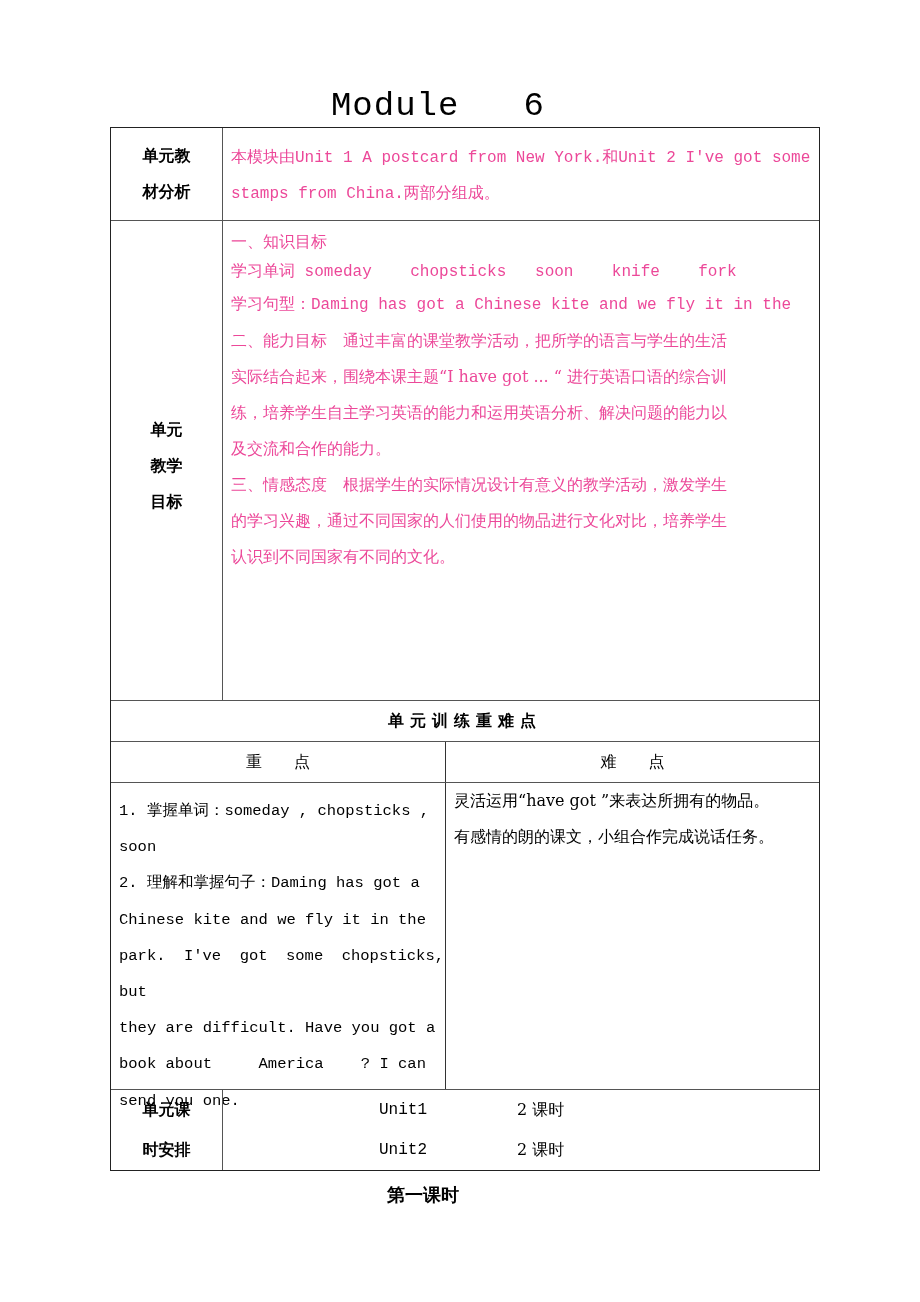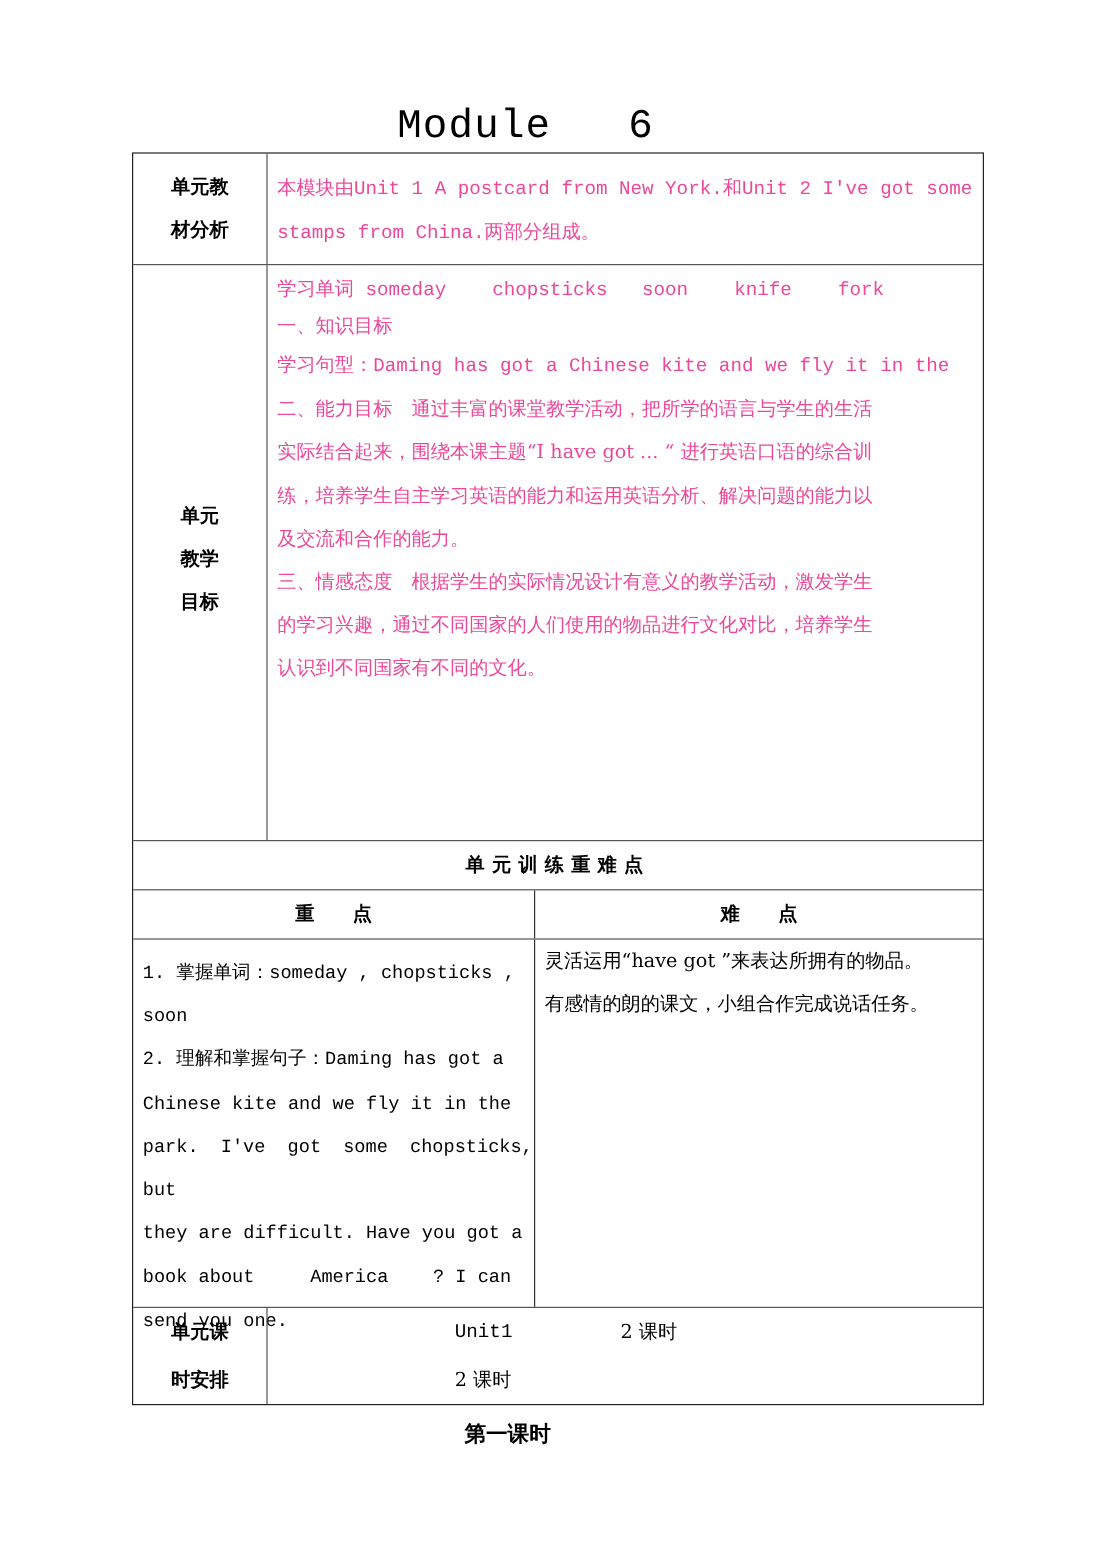--- a/index.html
+++ b/index.html
@@ -27,21 +27,21 @@
   .r1 .cell { padding-top: 12px; line-height: 36px; }
   .r2 { height: 480px; }
   .r2 .cell { padding-top: 6px; }
   .r2 .cell p { margin: 0; line-height: 36px; text-align: justify; }
   .r2 .cell p.tight { line-height: 30px; }
   .r2 .lab { padding-top: 10px; }
   .r3 { height: 41px; justify-content: center; align-items: center;
         font-family: "DejaVu Sans", sans-serif; font-size: 16px; font-weight: bold; letter-spacing: 6px; }
   .r4 { height: 41px; }
   .r4 .half { display: flex; justify-content: center; align-items: center;
-              font-family: "DejaVu Sans", sans-serif; font-size: 16px; font-weight: bold; }
+              font-family: "DejaVu Sans", sans-serif; font-size: 16px; font-weight: normal; }
   .half.left { width: 335px; border-right: 1px solid #333; box-sizing: border-box; }
   .half.right { flex: 1; }
   .r5 { height: 307px; }
   .r5 .half.left { padding: 10px 1px 0 8px; }
   .r5 .half.left p { margin: 0; line-height: 36.2px; font-family: "Liberation Mono", "DejaVu Sans Mono", monospace; font-size: 15.5px; text-align: justify; }
   .r5 .half.right { display: flex; flex-direction: column; padding: 0 8px; }
   .r5 .half.right p { margin: 0; line-height: 36px; font-family: "DejaVu Serif", serif; font-size: 16px; }
   .r6 { height: 80px; }
   .r6 .lab span { line-height: 40px; }
   .sched { flex: 1; display: flex; flex-direction: column; justify-content: center; padding-left: 156px;
@@ -71,22 +71,22 @@
     </div>
   </div>
 
   <div class="row r2">
     <div class="lab">
       <span>单元</span>
       <span>教学</span>
       <span>目标</span>
     </div>
     <div class="cell">
+      <p class="tight">一、知识目标</p>
       <p class="tight mono" style="white-space:pre">学习单词 someday    chopsticks   soon    knife    fork</p>
-      <p class="tight">一、知识目标</p>
       <p class="mono">学习句型：Daming has got a Chinese kite and we fly it in the</p>
       <p>二、能力目标　通过丰富的课堂教学活动，把所学的语言与学生的生活</p>
       <p>实际结合起来，围绕本课主题“I have got ... “ 进行英语口语的综合训</p>
       <p>练，培养学生自主学习英语的能力和运用英语分析、解决问题的能力以</p>
       <p>及交流和合作的能力。</p>
       <p>三、情感态度　根据学生的实际情况设计有意义的教学活动，激发学生</p>
       <p>的学习兴趣，通过不同国家的人们使用的物品进行文化对比，培养学生</p>
       <p>认识到不同国家有不同的文化。</p>
     </div>
   </div>
@@ -119,20 +119,21 @@
     <div class="lab">
       <span>单元课</span>
       <span>时安排</span>
     </div>
     <div class="sched">
       <div class="line">
         <span class="unit">Unit1</span>
         <span>2 课时</span>
       </div>
       <div class="line">
+        <span class="unit">Unit2</span>
         <span>2 课时</span>
       </div>
     </div>
   </div>
 
 </div>
 
 <div class="footer">第一课时</div>
 
 </body></html>

